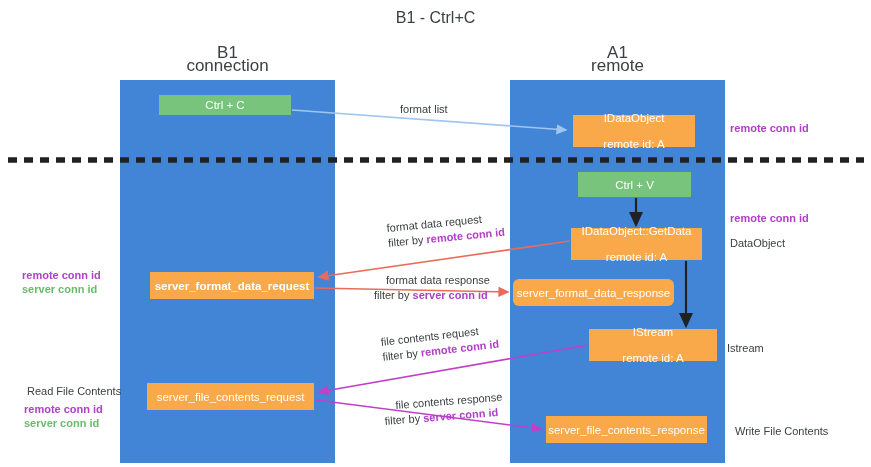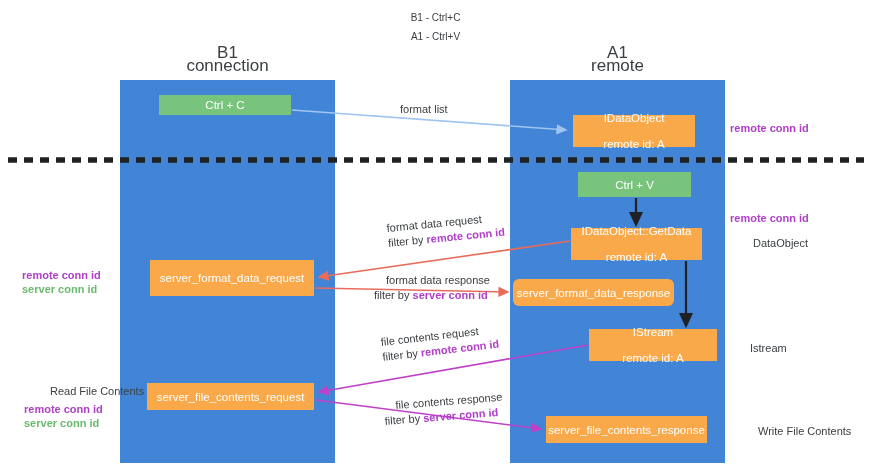--- a/index.html
+++ b/index.html
@@ -39,21 +39,21 @@
   #hdr-b1 { left: 120px; top: 46px; width: 215px; }
   #hdr-a1 { left: 510px; top: 46px; width: 215px; }
   .lane-header .l1 { display:block; }
   .lane-header .l2 { display:block; }
 
   
   #title {
     position: absolute;
     left: 0; top: 8px; width: 871px;
     text-align: center;
-    font-size: 10px;
+    font-size: 16px;
     line-height: 19px;
     color: #3c4043;
   }
   #title span { display:block; }
 
   
   .box {
     position: absolute;
     box-sizing: border-box;
     display: flex;
@@ -67,36 +67,36 @@
     z-index: 6;
   }
   .box.green { background: #78c47c; }
   .box.orange { background: #f9a94a; gap: 12px; }
   .box .sub { font-size: 11.5px; line-height: 14px; }
 
   #box-ctrlc { left: 159px; top: 95px;  width: 132px; height: 20px; }
   #box-fidata { left: 573px; top: 115px; width: 122px; height: 32px; }
   #box-ctrlv { left: 578px; top: 172px; width: 113px; height: 25px; }
   #box-getdata { left: 571px; top: 228px; width: 131px; height: 32px; }
-  #box-sfdreq { left: 150px; top: 260px; width: 164px; height: 36px; }
+  #box-sfdreq { left: 150px; top: 272px; width: 164px; height: 27px; font-weight: bold; }
   #box-sfdresp { left: 513px; top: 279px; width: 161px; height: 27px; border-radius: 6px; }
   #box-istream { left: 589px; top: 329px; width: 128px; height: 32px; }
   #box-sfcreq { left: 147px; top: 383px; width: 167px; height: 27px; }
   #box-sfcresp { left: 546px; top: 416px; width: 161px; height: 27px; }
 
   
   .side-label {
     position: absolute;
     font-size: 11px;
     line-height: 14px;
     z-index: 7;
   }
   .purple { color: #b040c8; font-weight: bold; }
   .green-t { color: #6aba6e; font-weight: bold; }
-  .plain  { color: #3c4043; font-weight: normal; margin-left: 23px; }
+  .plain  { color: #3c4043; font-weight: normal; }
 
   #lbl-right-rc1 { left: 730px; top: 121px; }
   #lbl-right-rc2 { left: 730px; top: 211px; }
   #lbl-right-dataobject { left: 730px; top: 236px; }
   #lbl-right-istream { left: 727px; top: 341px; }
   #lbl-right-write { left: 735px; top: 424px; }
 
   #lbl-left-1 { left: 22px; top: 268px; }
   #lbl-left-read { left: 27px; top: 384px; }
   #lbl-left-2 { left: 24px; top: 402px; }
@@ -126,21 +126,20 @@
     overflow: visible;
   }
 </style>
 </head>
 <body>
 
 <div id="stage">
 
   <div id="title">
     <span>B1 - Ctrl+C</span>
-    <span>A1 - Ctrl+V</span>
   </div>
 
   <div id="hdr-b1" class="lane-header">
     <span class="l1">B1</span>
     <span class="l2">connection</span>
   </div>
   <div id="hdr-a1" class="lane-header">
     <span class="l1">A1</span>
     <span class="l2">remote</span>
   </div>

